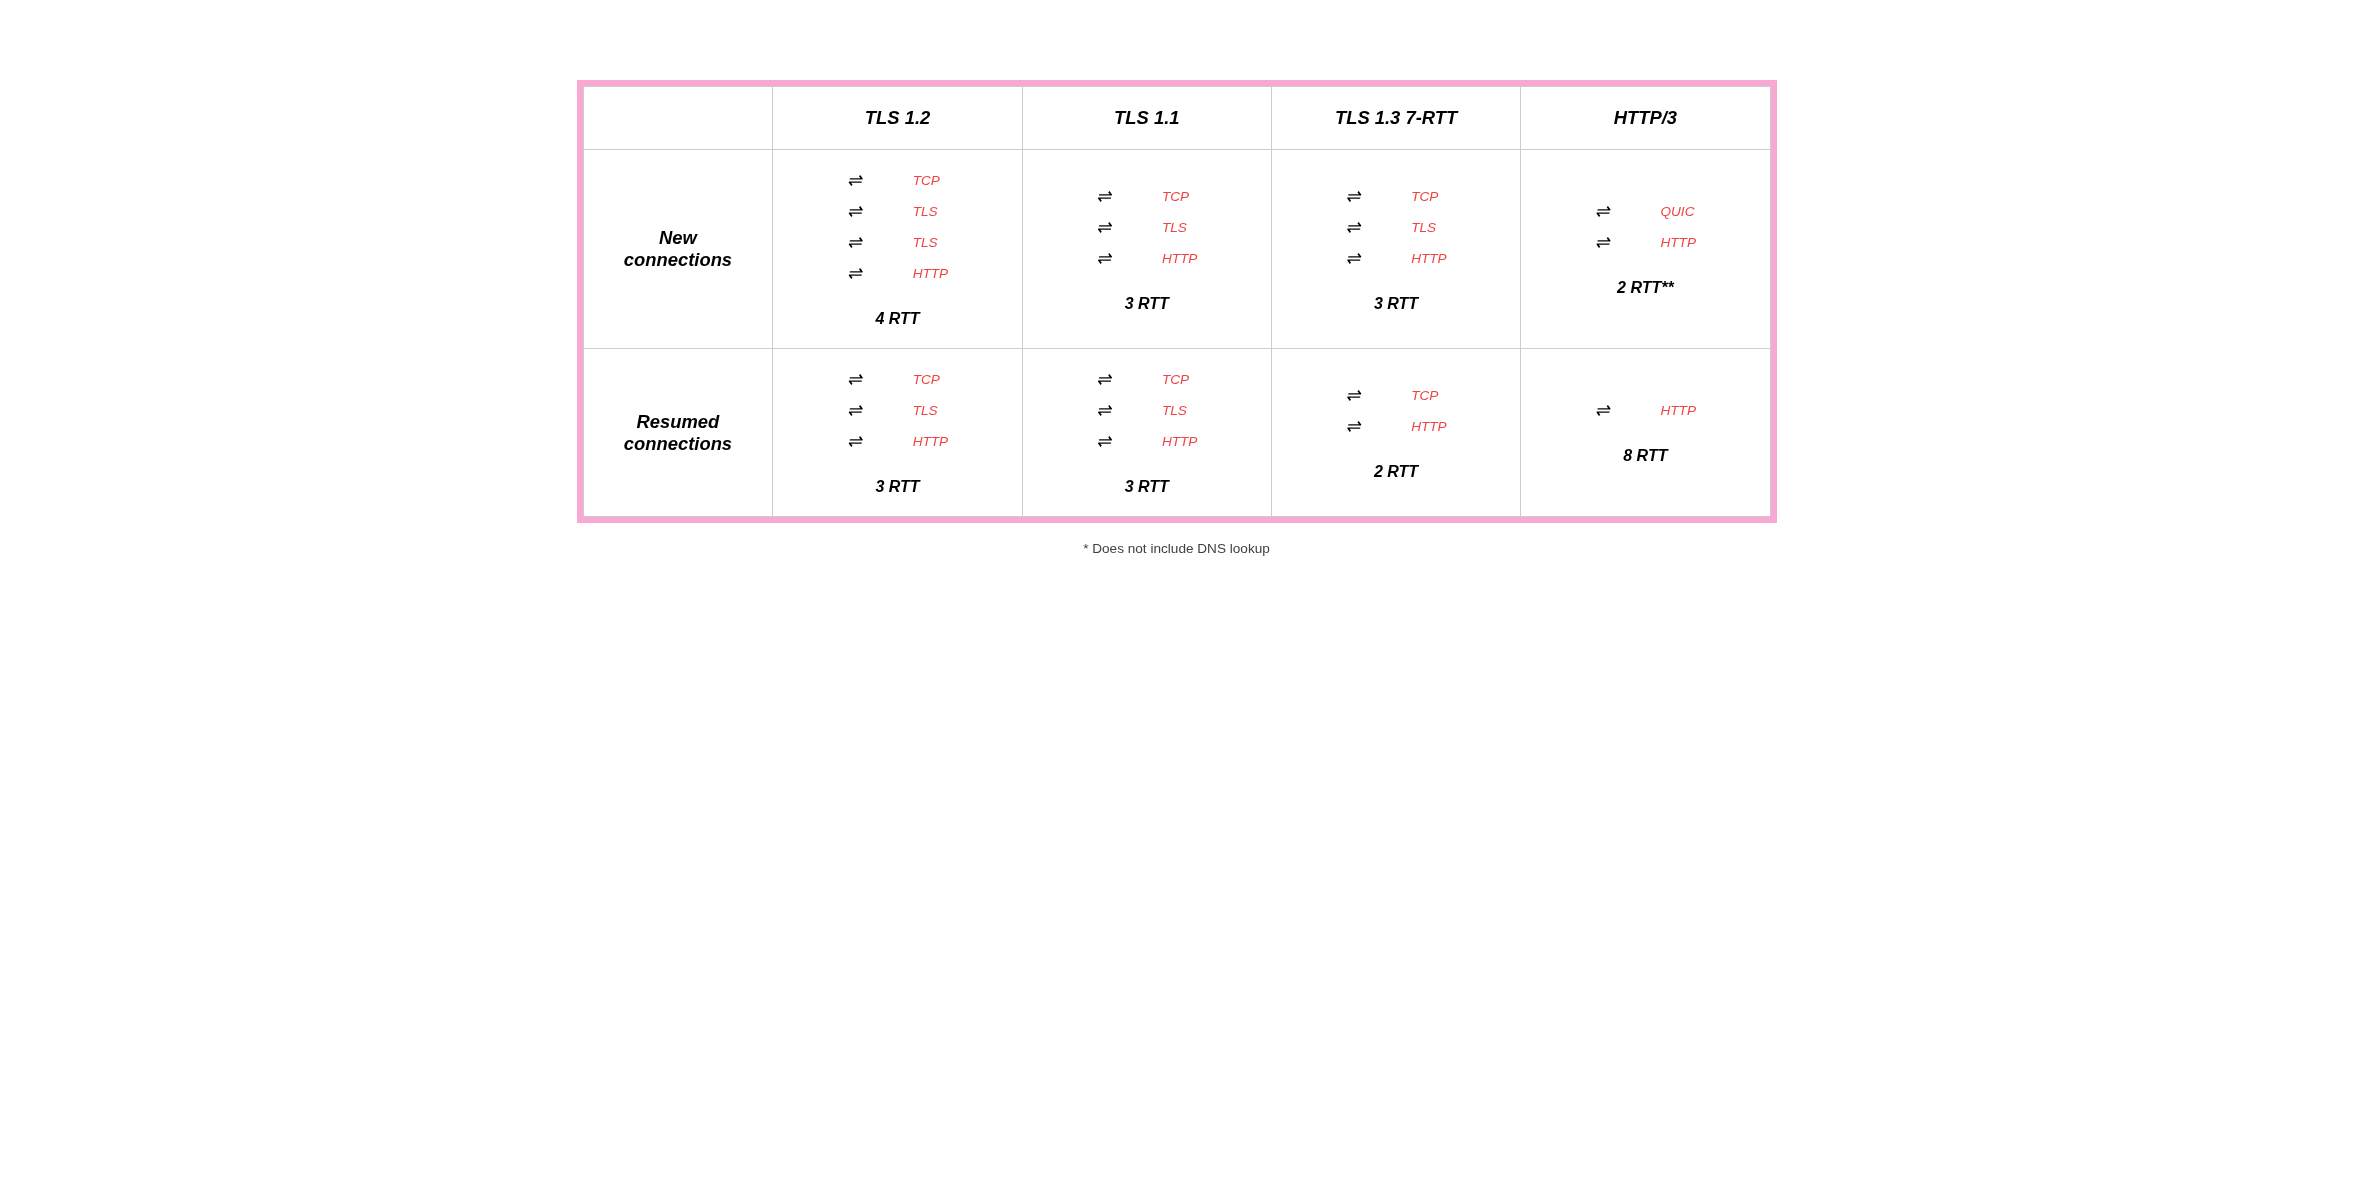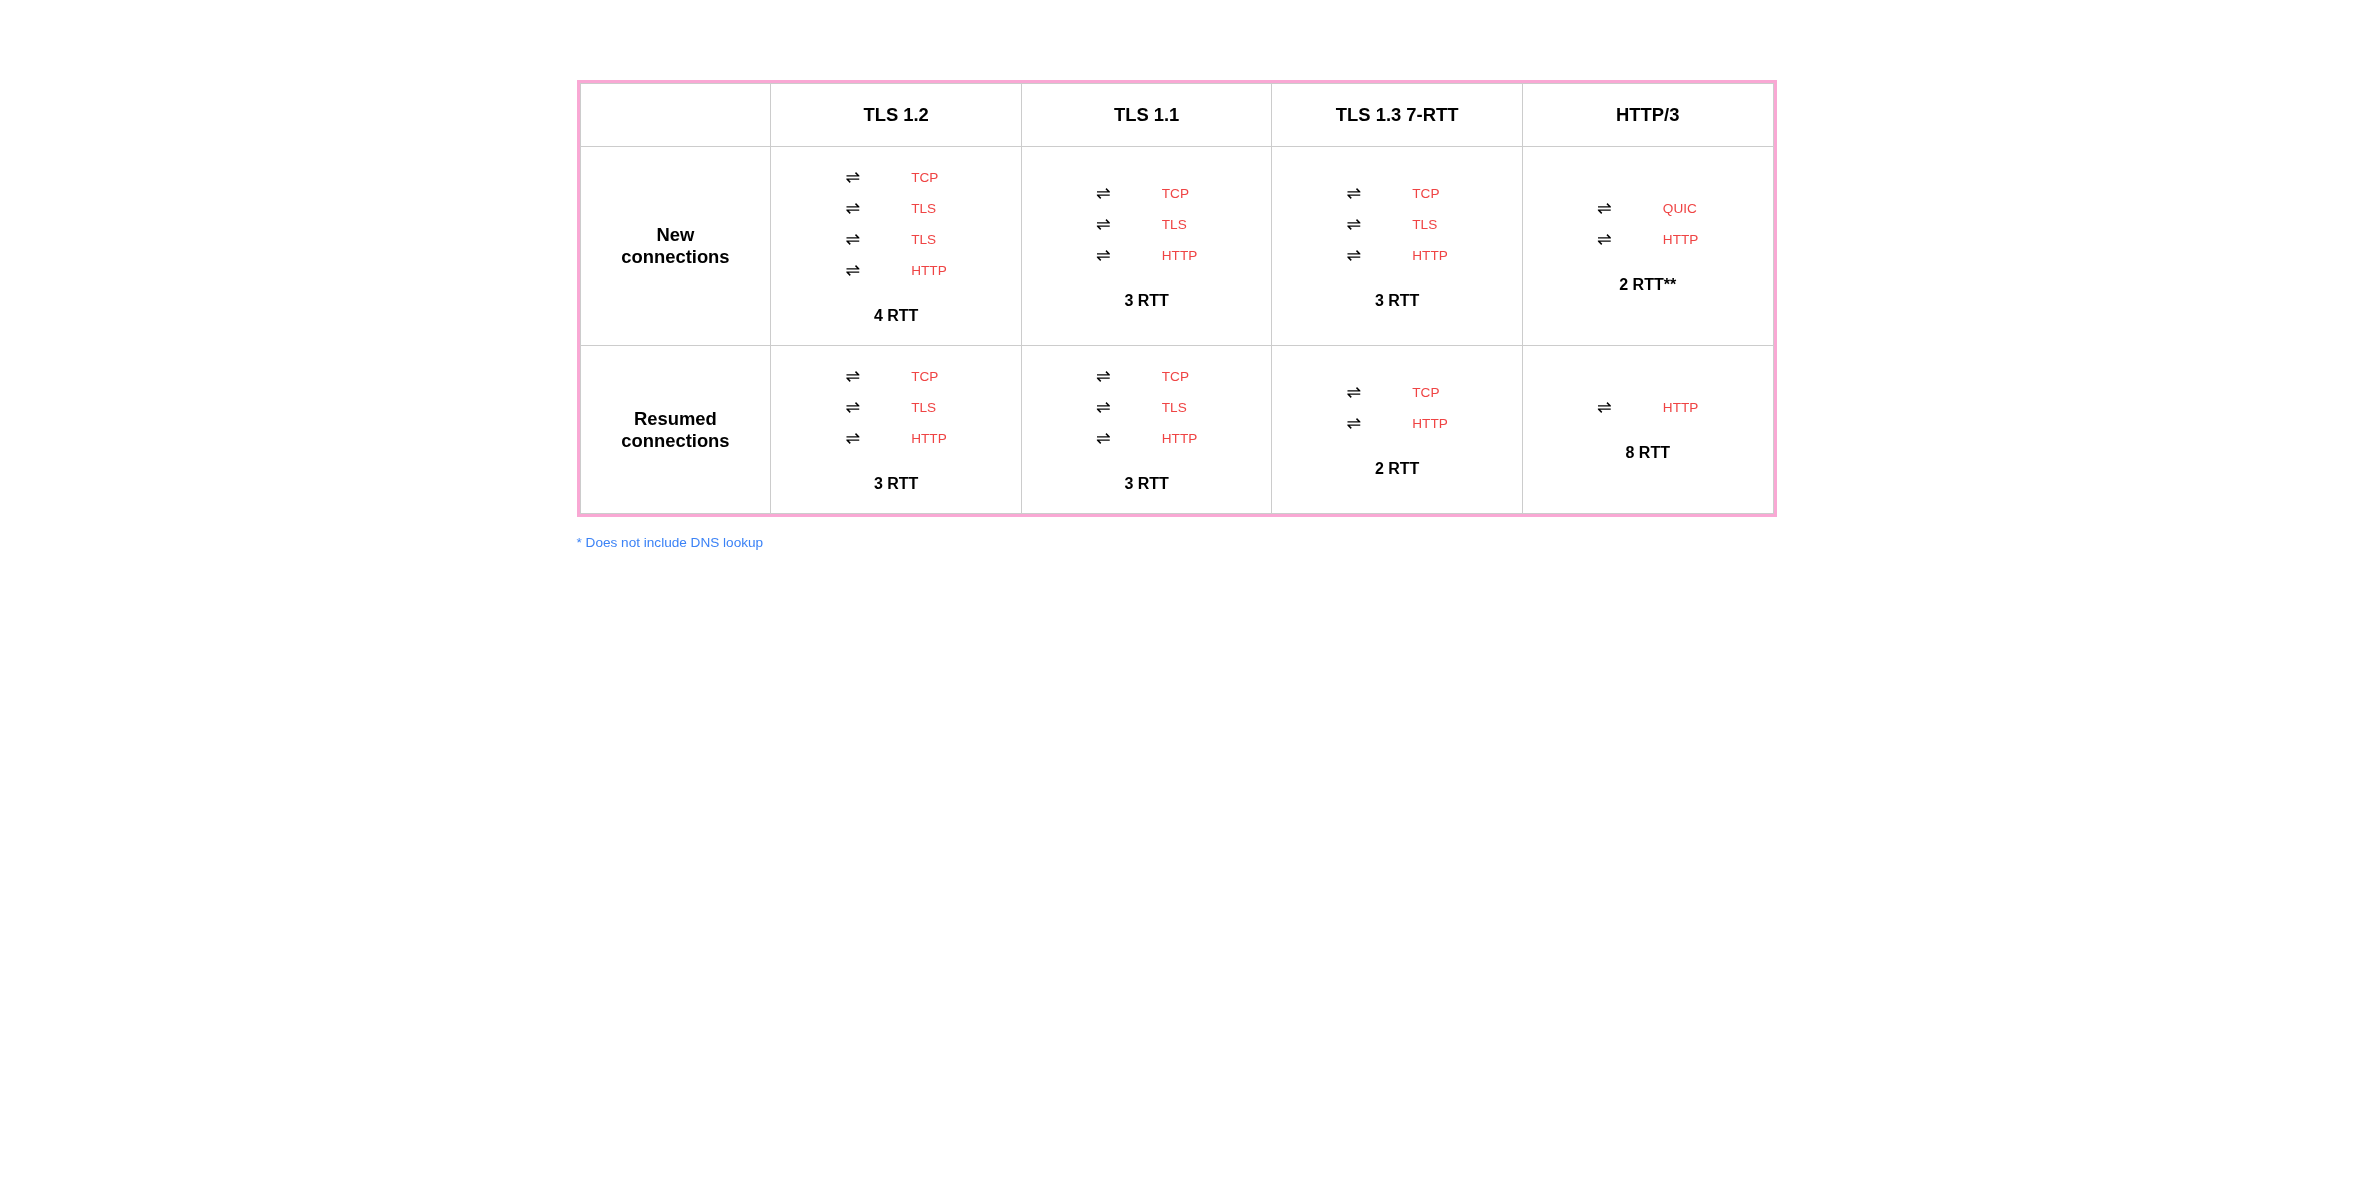--- a/index.html
+++ b/index.html
@@ -22,21 +22,22 @@
       font-size: 2.2rem;
       font-weight: 900;
       margin-bottom: 40px;
       text-align: center;
       color: #000;
     }
 
     .table-wrapper {
       width: 90%;
       max-width: 1200px;
-      border: 3px solid #f9a8d4;
+      border: 6px solid #f9a8d4;
+      font-style: italic;
     }
 
     table {
       width: 100%;
       border-collapse: collapse;
     }
 
     th, td {
       border: 1px solid #ccc;
       padding: 20px 10px;
@@ -89,24 +90,24 @@
 
     .protocols {
       display: flex;
       flex-direction: column;
       align-items: flex-start;
       gap: 10px;
       margin-bottom: 16px;
     }
 
     .footnotes {
-      text-align: left;
+      text-align: center;
       margin-top: 18px;
       font-size: 0.85rem;
-      color: #3b82f6;
+      color: #404040;
       width: 90%;
       max-width: 1200px;
     }
 
     .footnotes p {
       margin-bottom: 4px;
     }
   </style>
 </head>
 <body>

